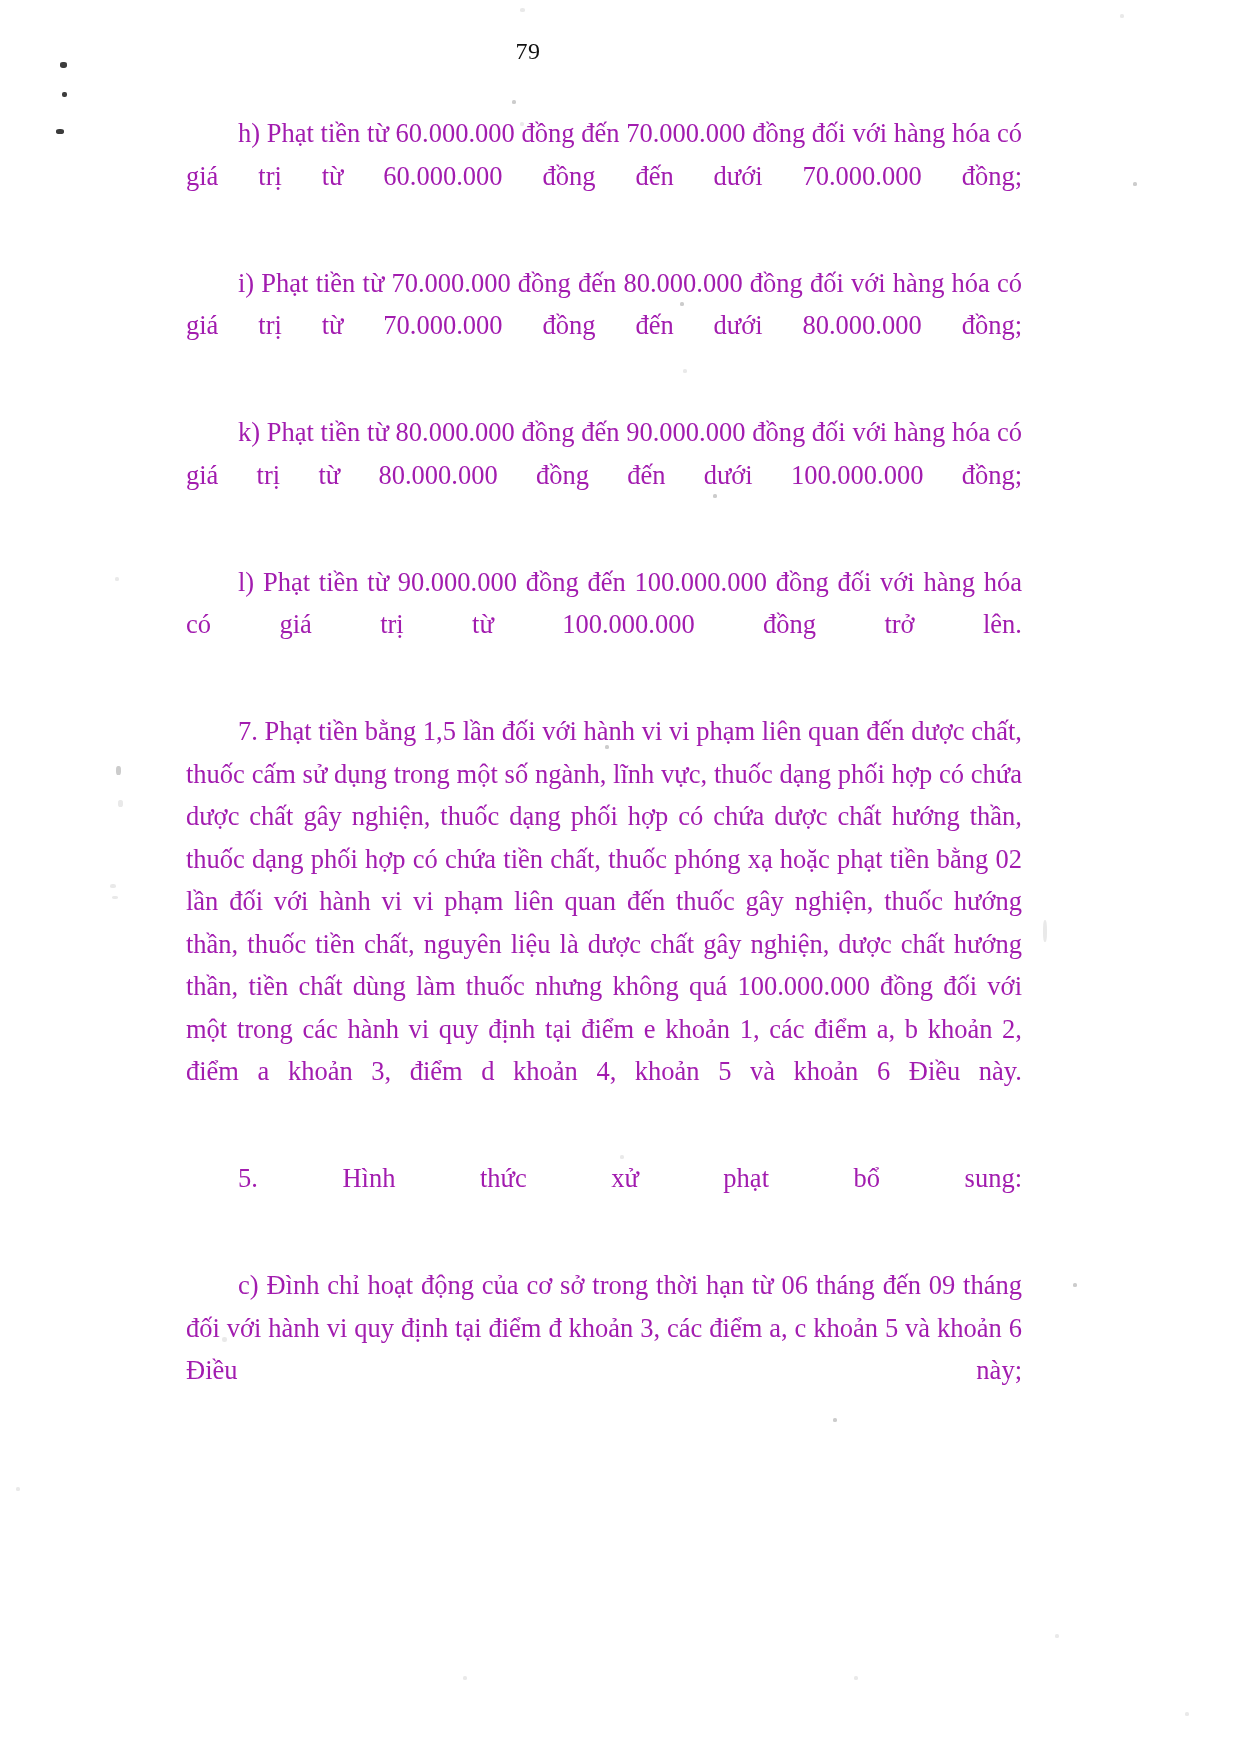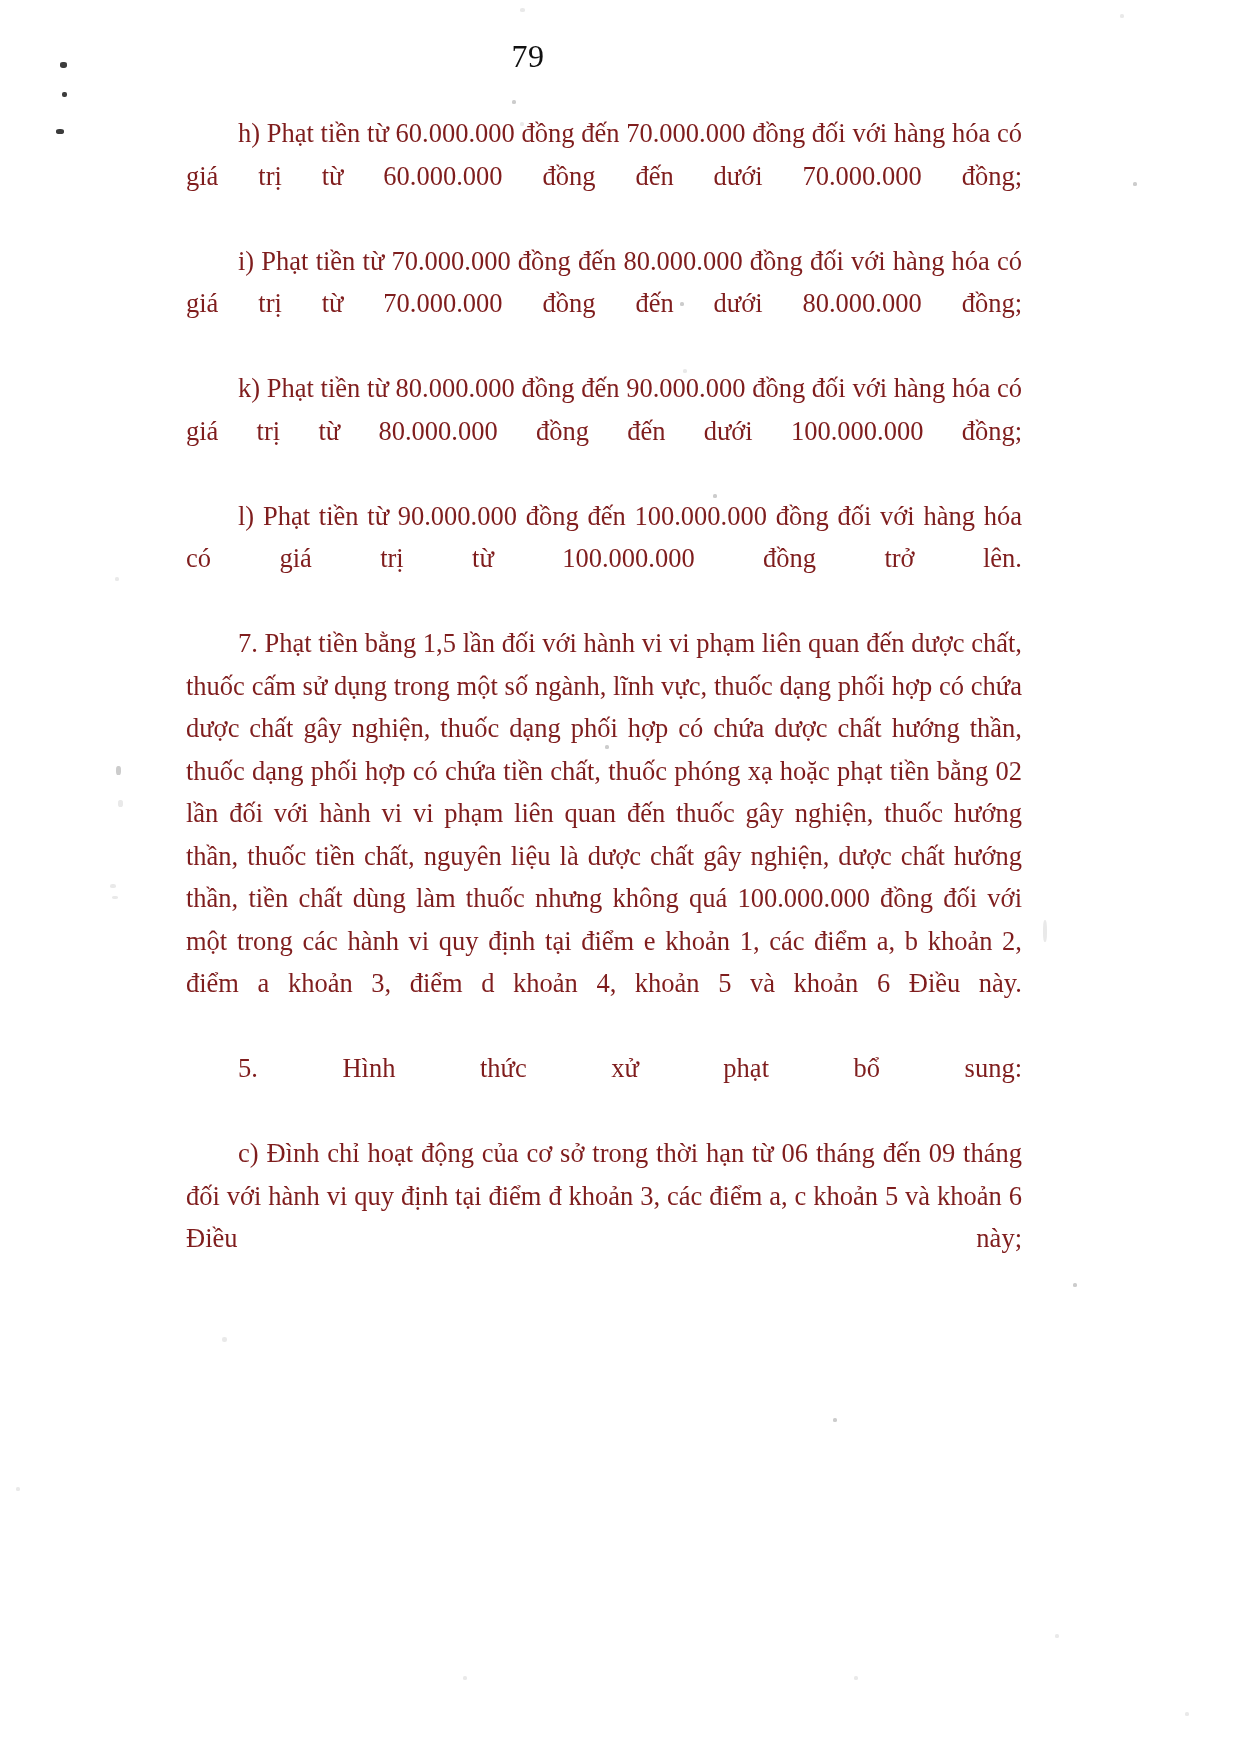--- a/index.html
+++ b/index.html
@@ -17,44 +17,45 @@
     color: #0a0a0a;
   }
 
   
   .page-number {
     position: absolute;
     top: 38px;
     left: 0;
     width: 1056px;
     text-align: center;
-    font-size: 32px;
+    font-size: 24px;
     letter-spacing: 0.5px;
     color: #111;
   }
 
   
   .text-column {
     position: absolute;
     left: 186px;
     top: 112px;
     width: 836px;
   }
 
   .para {
     margin: 0 0 0 0;
     text-indent: 52px;
     text-align: justify;
     font-size: 26.5px;
     line-height: 42.5px;
-    color: #7f1d1d;
+    color: #a21caf;
     -webkit-font-smoothing: none;
   }
 
   .para + .para {
+    margin-top: 22px;
   }
 
   
   .para::after {
     content: "";
     display: inline-block;
     width: 100%;
   }
 
   

